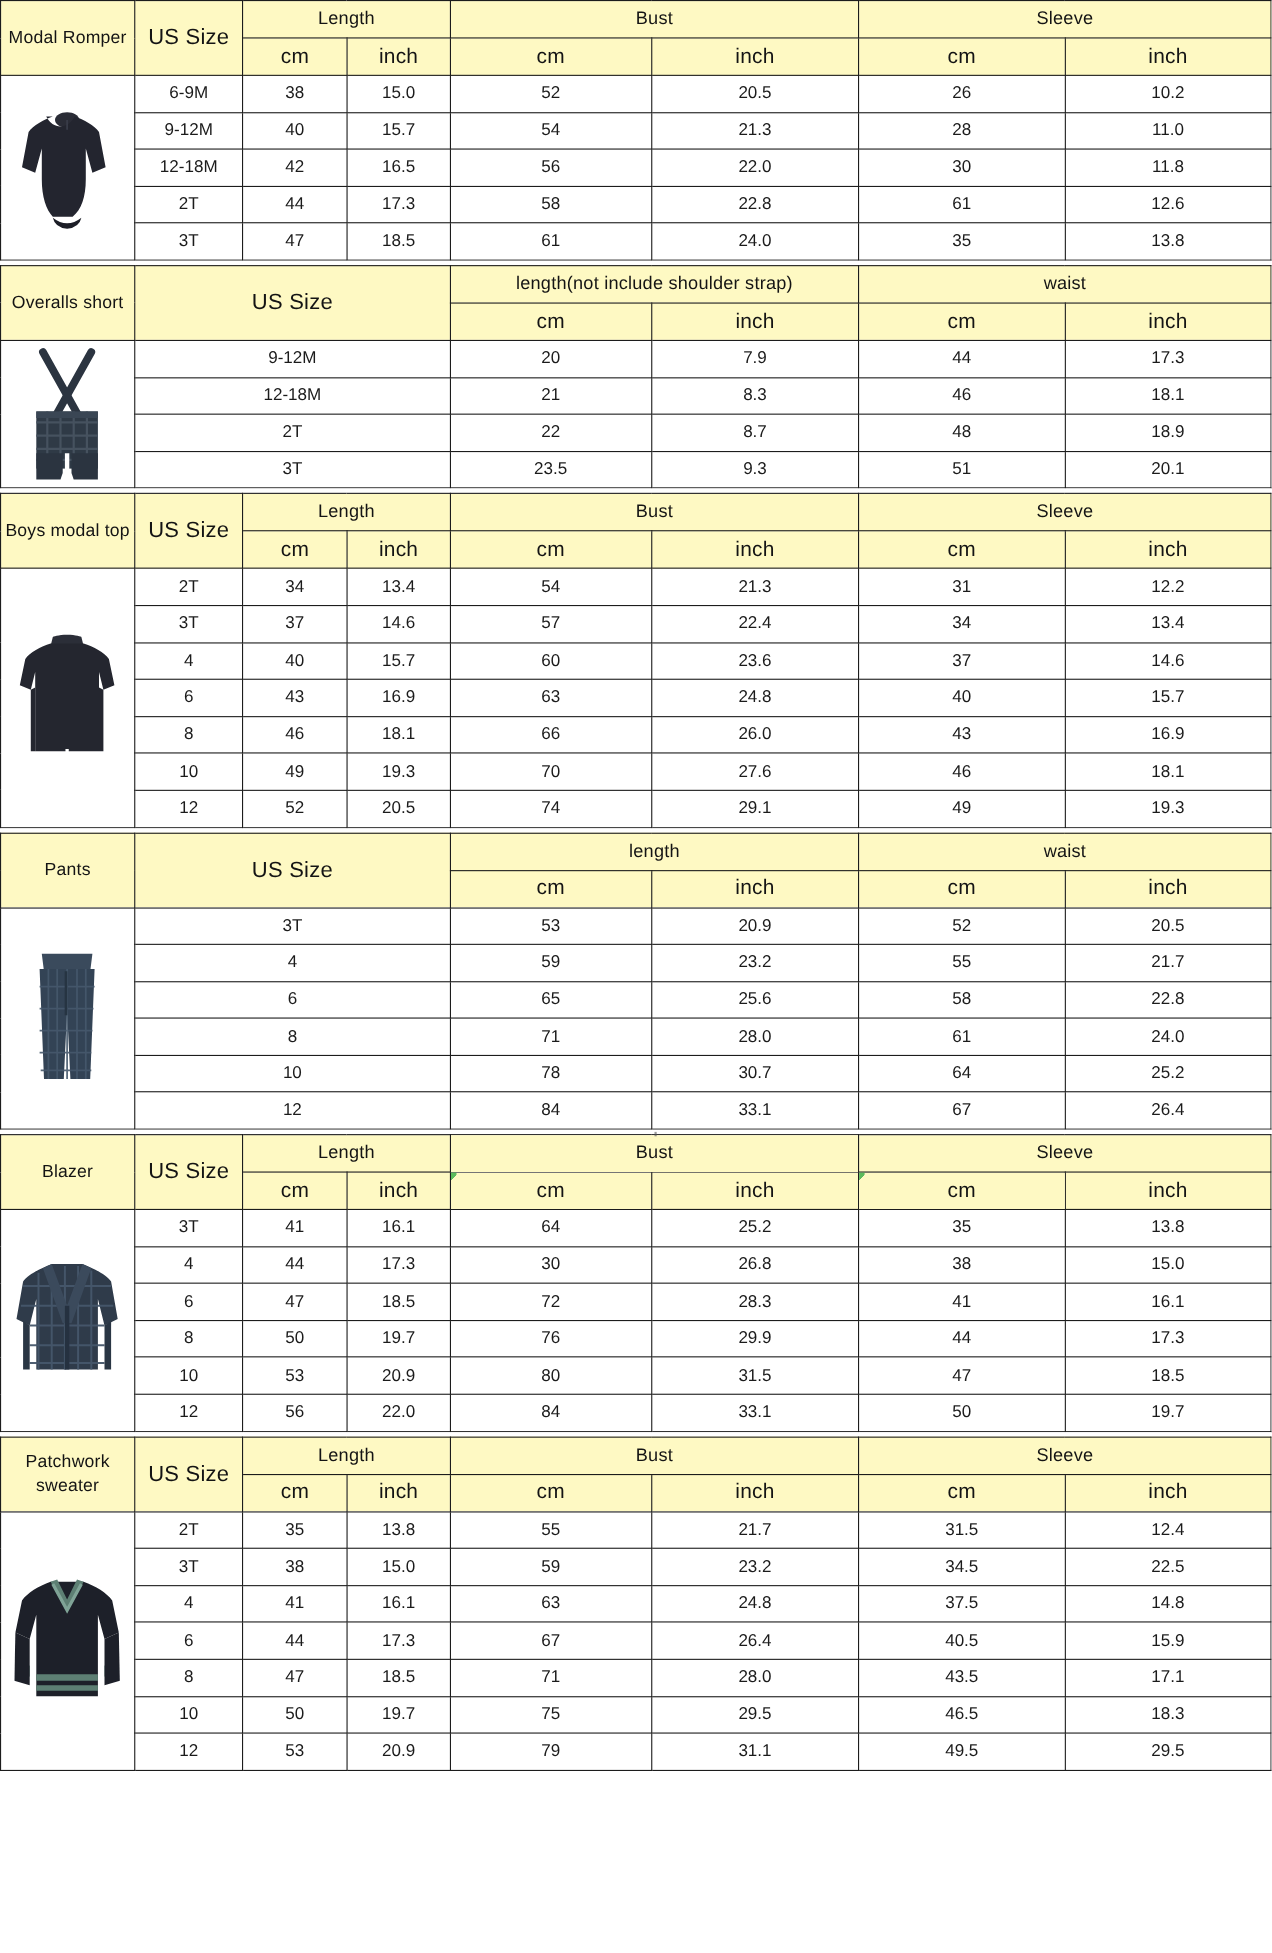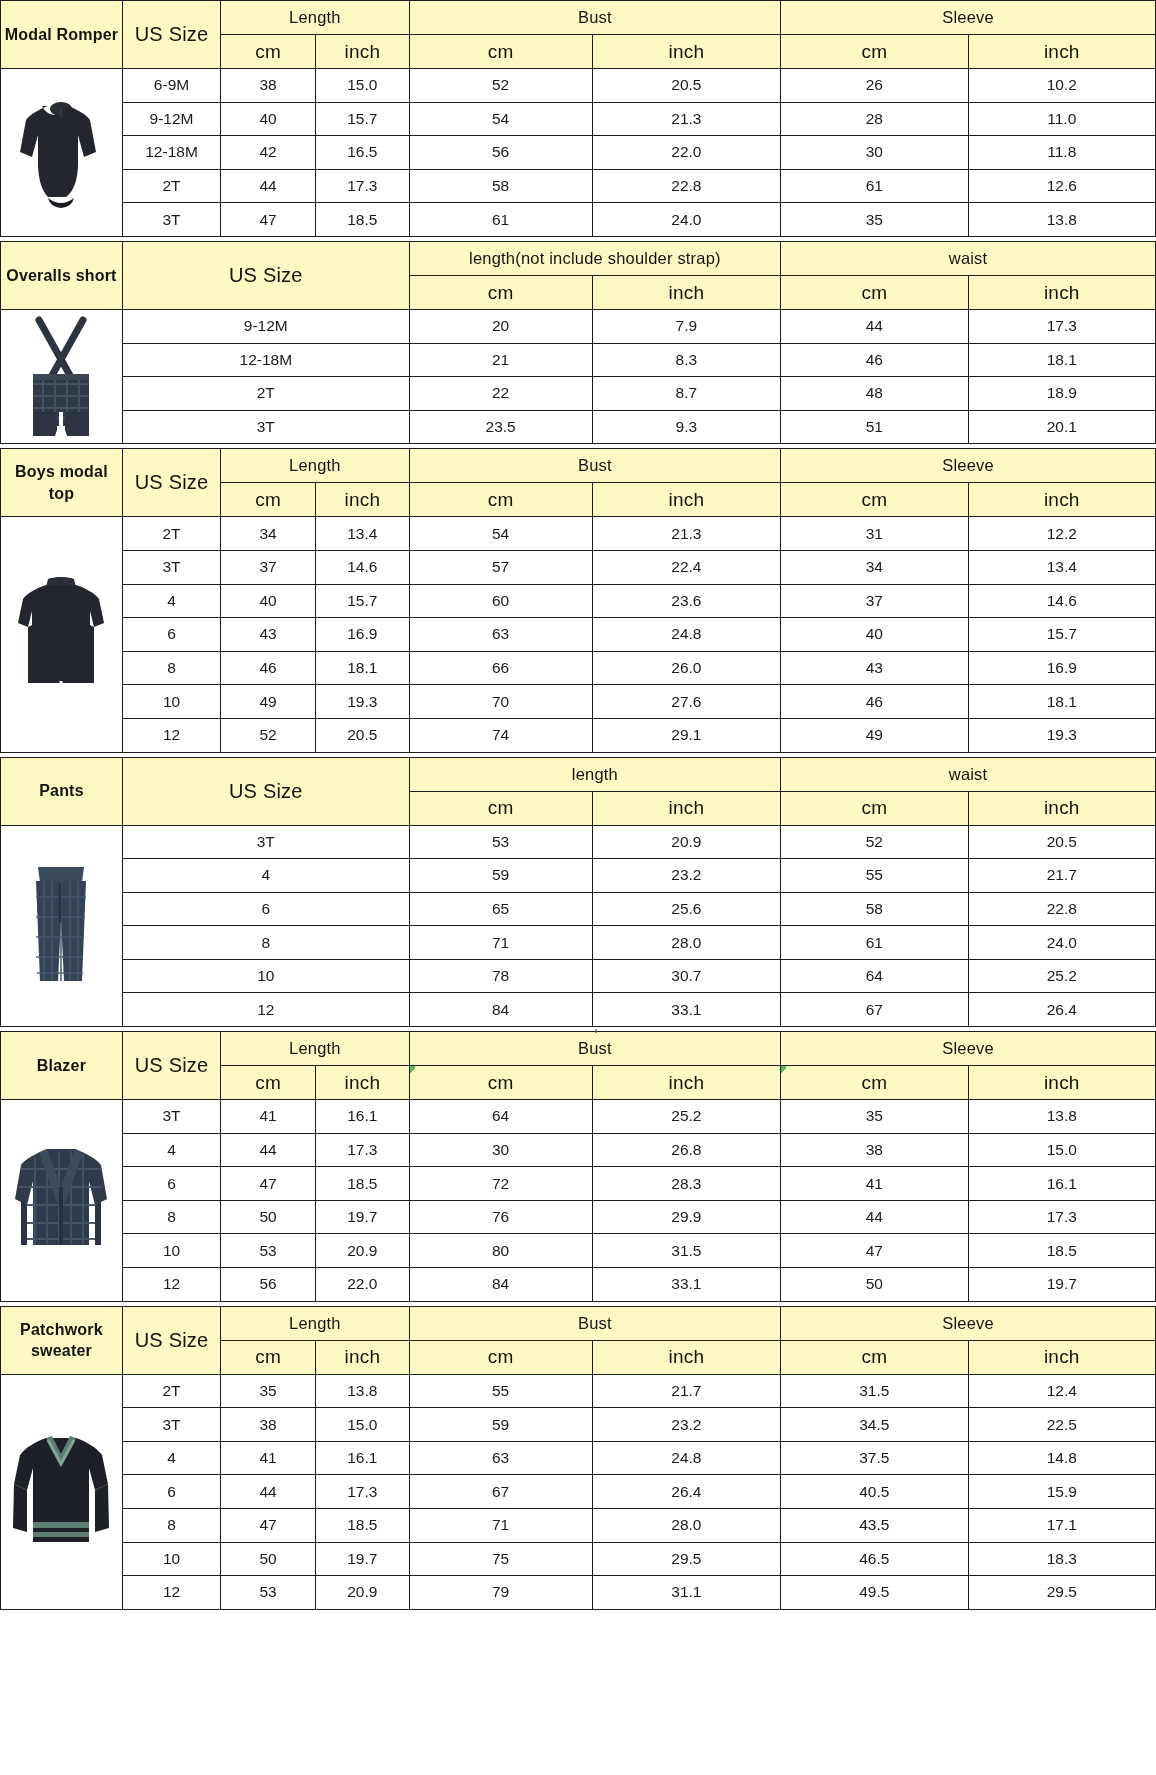--- a/index.html
+++ b/index.html
@@ -38,21 +38,21 @@
     font-size: 16px;
     letter-spacing: .2px;
     height: 33px;
     line-height: 1.15;
   }
   .hd.group { font-size: 16.5px; }
   .hd.unit  { font-size: 19px; }
   .hd.ussize { font-size: 20px; }
   .hd.cat {
     font-size: 16px;
-    font-weight: 700;
+    font-weight: 400;
     line-height: 1.35;
     padding: 4px 2px;
   }
   
   td.val {
     height: 32.6px;
     font-size: 15.5px;
     color: #1b1b1b;
     background: #ffffff;
   }

